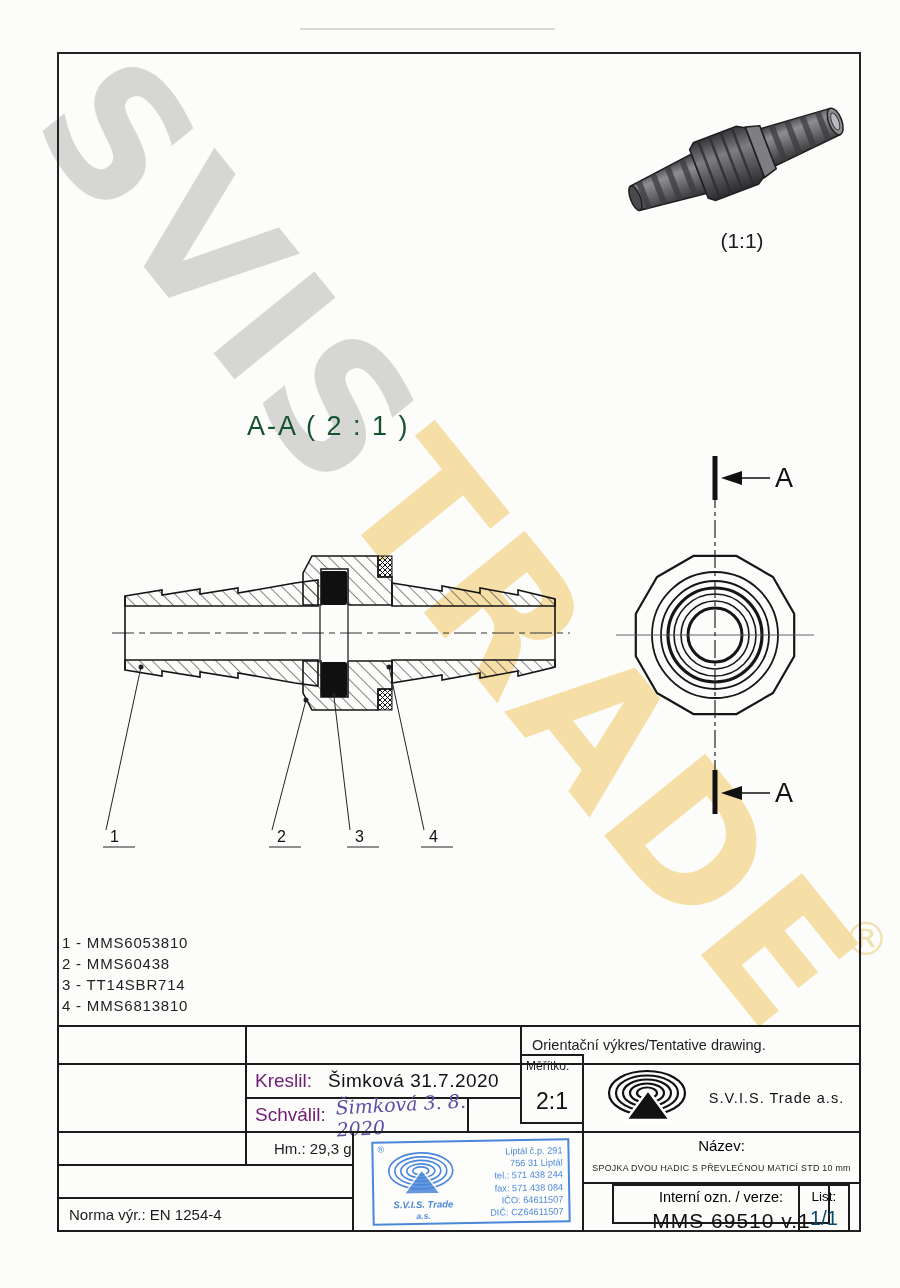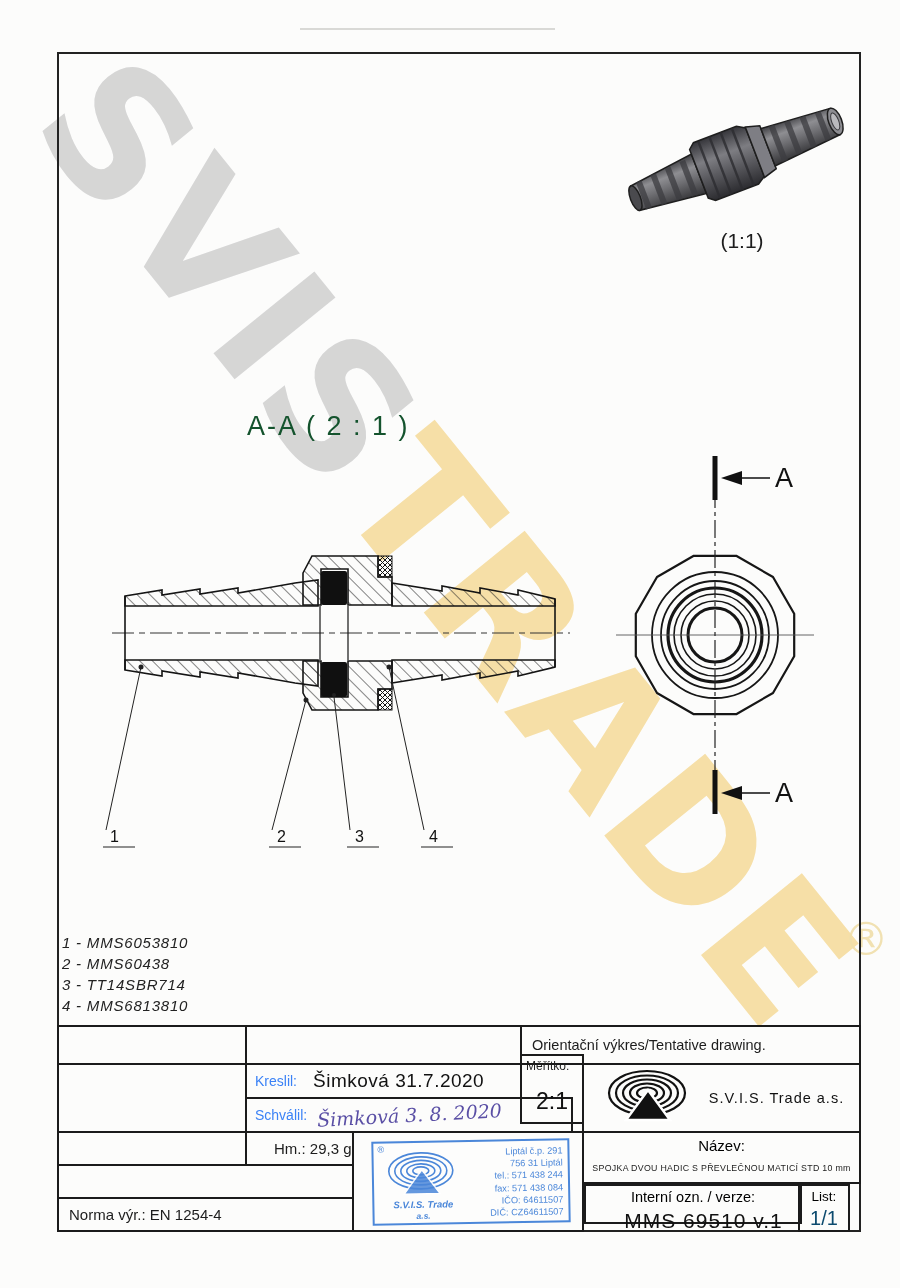--- a/index.html
+++ b/index.html
@@ -21,31 +21,31 @@
   .frame{position:absolute;left:57px;top:52px;width:804px;height:1180px;border:2px solid #222;
     box-sizing:border-box;z-index:3;pointer-events:none;}
 
   .drawing-svg{position:absolute;left:0;top:0;width:900px;height:1288px;z-index:2;}
   svg{font-family:"Liberation Sans",sans-serif;}
 
   .section-title{position:absolute;left:247px;top:411px;z-index:2;font-size:27px;letter-spacing:2px;color:#14532d;}
   .photo-scale{position:absolute;left:702px;top:229px;width:80px;text-align:center;z-index:2;
     font-size:21px;color:#1d1d1d;}
 
-  .parts-list{position:absolute;left:62px;top:932px;z-index:2;color:#222;font-style:italic;}
+  .parts-list{position:absolute;left:62px;top:932px;z-index:2;color:#222;}
   .parts-list div{font-size:15px;line-height:21px;letter-spacing:.8px;}
 
   
   .cell{position:absolute;border:2px solid #1b1b1b;box-sizing:border-box;z-index:3;background:transparent;}
   .cell.flexv{display:flex;flex-direction:column;}
   .cell.flexh{display:flex;flex-direction:row;align-items:center;}
   .tb-text{color:#1d1d1d;}
   .c-orient{padding-left:10px;font-size:14.5px;}
   .c-kreslil{padding-left:8px;}
-  .lbl{font-size:14px;color:#3b82f6;}
+  .lbl{font-size:19px;color:#701a75;}
   .val-big{font-size:19px;color:#111;margin-left:16px;letter-spacing:.5px;}
   .signature{font-family:"DejaVu Serif",serif;font-style:italic;font-size:19px;color:#5a4fa5;
     margin-left:10px;transform:rotate(-3deg);}
   .c-meritko .m-lbl{font-size:12px;padding:3px 0 0 4px;color:#1d1d1d;}
   .c-meritko .m-val{flex:1;display:flex;align-items:center;justify-content:center;font-size:23px;color:#111;}
   .c-logo .company{font-size:14.5px;letter-spacing:1px;margin-left:14px;color:#111;}
   .c-hm{padding-left:8px;font-size:15px;}
   .c-nazev .n-lbl{text-align:center;font-size:15px;margin-top:4px;}
   .c-nazev .n-val{text-align:center;font-size:8.8px;letter-spacing:.3px;margin-top:9px;color:#222;}
   .c-norma{padding-left:8px;font-size:15px;}
@@ -205,21 +205,21 @@
   <div class="cell" style="left:245px;top:1025px;width:277px;height:40px;"></div>
   <div class="cell flexh c-orient" style="left:520px;top:1025px;width:341px;height:40px;">
     <span class="tb-text">Orientační výkres/Tentative drawing.</span>
   </div>
 
   <div class="cell" style="left:57px;top:1063px;width:190px;height:70px;"></div>
   <div class="cell flexh c-kreslil" style="left:245px;top:1063px;width:277px;height:36px;">
     <span class="lbl">Kreslil:</span>
     <span class="val-big">Šimková 31.7.2020</span>
   </div>
-  <div class="cell flexh c-kreslil" style="left:245px;top:1097px;width:328px;height:36px;">
+  <div class="cell flexh c-kreslil" style="left:245px;top:1097px;width:224px;height:36px;">
     <span class="lbl">Schválil:</span>
     <span class="signature">Šimková 3. 8. 2020</span>
   </div>
   <div class="cell flexv c-meritko" style="left:520px;top:1054px;width:64px;height:70px;gap:8px;">
     <div class="m-lbl">Měřítko:</div>
     <div class="m-val">2:1</div>
   </div>
   <div class="cell flexh c-logo" style="left:582px;top:1063px;width:279px;height:70px;justify-content:center;align-items:center;">
     <svg width="96" height="58" viewBox="-48 -26 96 58">
       <g fill="none" stroke="#111" stroke-width="2.2">
@@ -241,21 +241,21 @@
   <div class="cell" style="left:352px;top:1131px;width:232px;height:101px;"></div>
   <div class="cell flexv c-nazev" style="left:582px;top:1131px;width:279px;height:53px;">
     <div class="n-lbl">Název:</div>
     <div class="n-val">SPOJKA DVOU HADIC S PŘEVLEČNOU MATICÍ STD 10 mm</div>
   </div>
 
   <div class="cell" style="left:57px;top:1164px;width:297px;height:35px;"></div>
   <div class="cell flexh c-norma" style="left:57px;top:1197px;width:297px;height:35px;padding-left:10px;">
     <span class="tb-text">Norma výr.: EN 1254-4</span>
   </div>
-  <div class="cell flexv c-interni" style="left:584px;top:1184px;width:218px;height:40px;">
+  <div class="cell flexv c-interni" style="left:612px;top:1184px;width:218px;height:40px;">
     <div class="i-lbl">Interní ozn. / verze:</div>
     <div class="i-val">MMS 69510 v.1</div>
   </div>
   <div class="cell flexv c-list" style="left:798px;top:1184px;width:52px;height:48px;">
     <div class="l-lbl">List:</div>
     <div class="l-val">1/1</div>
   </div>
 
   <div class="stamp">
     <div class="reg">®</div>

